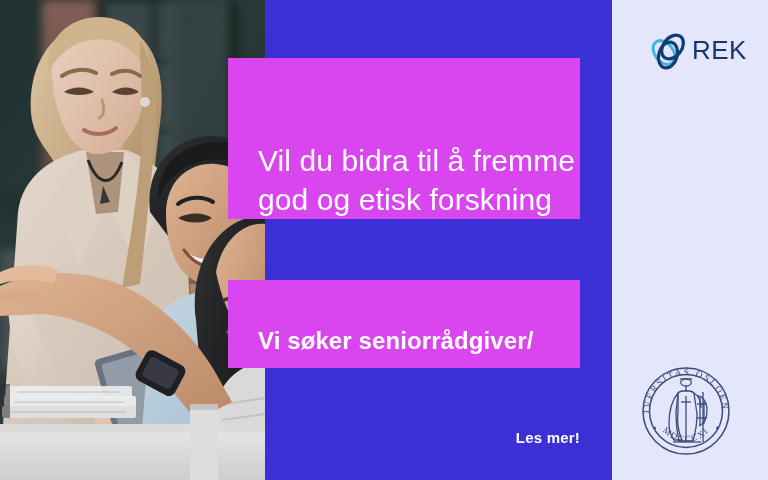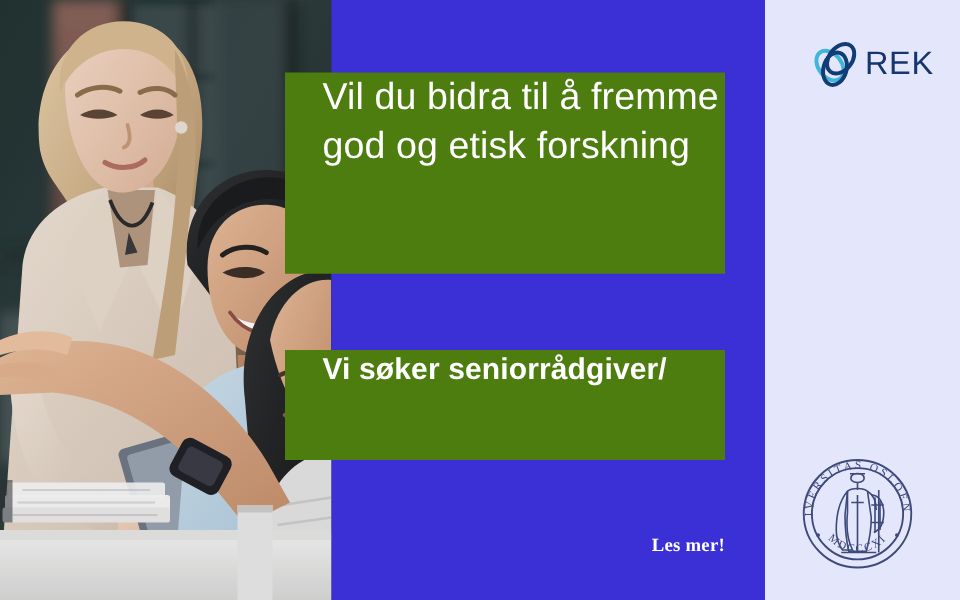--- a/index.html
+++ b/index.html
@@ -32,61 +32,60 @@
     position:absolute; left:0; top:0;
     width:265px; height:480px;
     overflow:hidden;
     background:#1d2722;
   }
   .photo svg { display:block; width:265px; height:480px; }
 
   
   .textbox {
     position:absolute;
-    background:#4d7c0f;
-    display:flex; flex-direction:column; justify-content:flex-start;
+    background:#d946ef;
+    display:flex; flex-direction:column; justify-content:flex-end;
   }
   .box-headline {
     left:228px; top:58px;
     width:352px; height:161px;
     padding:0 30px;
   }
   .box-headline .line {
     color:#ffffff;
     font-size:30px;
     line-height:39px;
     font-weight:400;
     letter-spacing:0.1px;
     white-space:nowrap;
   }
   .box-job {
     left:228px; top:280px;
     width:352px; height:88px;
-    padding:0 30px;
+    padding:12px 30px;
   }
   .box-job .line {
     color:#ffffff;
     font-size:24px;
     line-height:31px;
     font-weight:700;
     letter-spacing:0.1px;
     white-space:nowrap;
   }
 
   
   .cta {
     position:absolute;
     left:432px; top:429px;
     width:148px;
     text-align:right;
     color:#ffffff;
     font-size:15px;
     font-weight:700;
     letter-spacing:0.2px;
-    font-family:Liberation Serif, serif;
   }
 
   
   .rek-logo {
     position:absolute;
     left:646px; top:26px;
     width:92px; height:48px;
     display:flex; align-items:center;
   }
   .rek-mark { width:44px; height:44px; flex:0 0 44px; }

